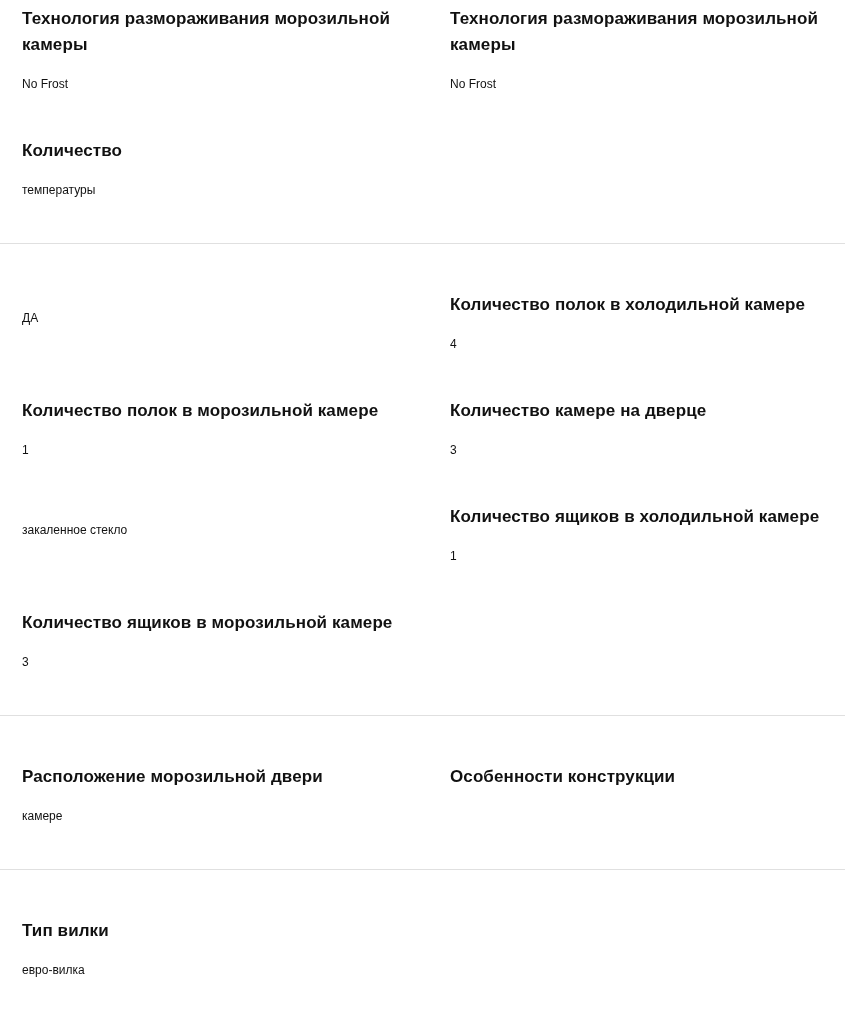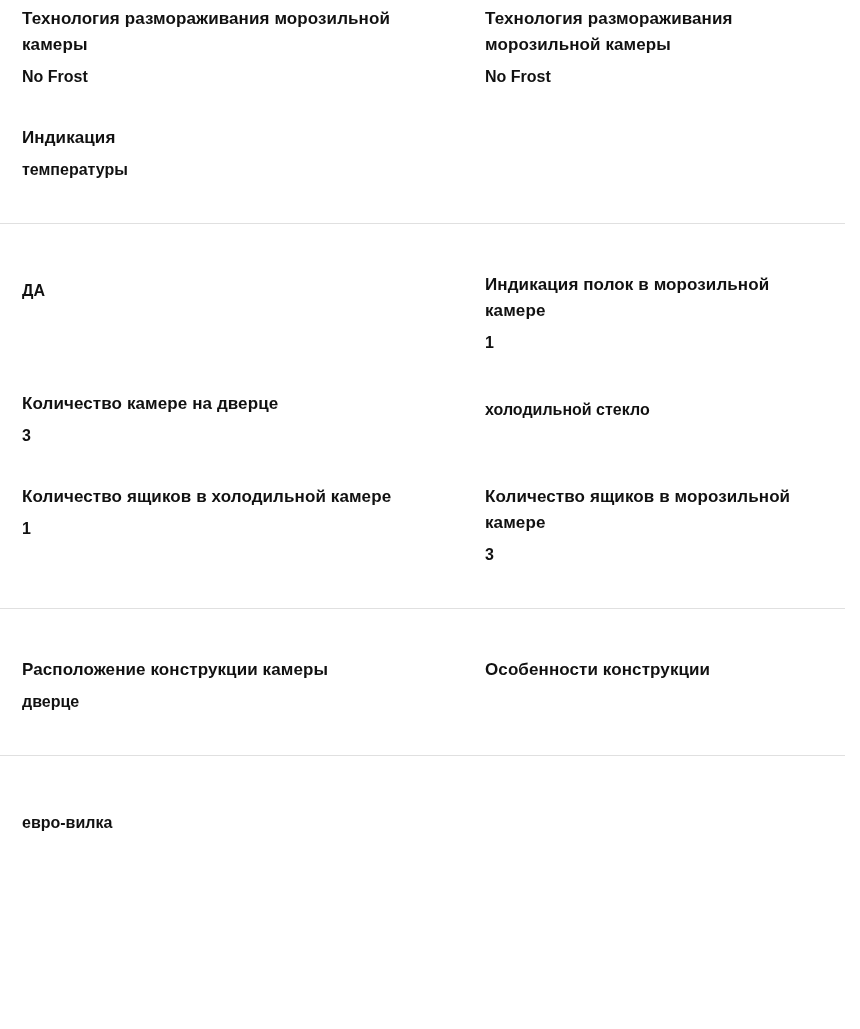--- a/index.html
+++ b/index.html
@@ -21,36 +21,35 @@
     padding: 48px 15px 40px 22px;
   }
   .spec-section.first {
     padding-top: 6px;
   }
   .spec-grid {
     display: grid;
     grid-template-columns: 428px 1fr;
     column-gap: 0;
     row-gap: 41px;
-    gap: 35px;
   }
   .spec-item {
     padding-right: 20px;
   }
   .spec-label {
     font-size: 17px;
     font-weight: 700;
     line-height: 26px;
     letter-spacing: 0.1px;
   }
   .spec-value {
-    font-size: 16px;
-    font-weight: 700;
+    font-size: 12px;
+    font-weight: 400;
     line-height: 26px;
-    margin-top: 6px;
+    margin-top: 13px;
   }
   .section-divider {
     border: none;
     border-top: 1px solid #e0e0e0;
     height: 0;
     margin: 0 15px 0 0;
   }
 </style>
 </head>
 <body>
@@ -60,65 +59,70 @@
       <div class="spec-grid">
         <div class="spec-item">
           <div class="spec-label">Технология размораживания морозильной камеры</div>
           <div class="spec-value">No Frost</div>
         </div>
         <div class="spec-item">
           <div class="spec-label">Технология размораживания морозильной камеры</div>
           <div class="spec-value">No Frost</div>
         </div>
         <div class="spec-item">
-          <div class="spec-label">Индикация</div>
+          <div class="spec-label">Количество</div>
           <div class="spec-value">температуры</div>
         </div>
       </div>
     </section>
     <hr class="section-divider">
     <section class="spec-section">
       <div class="spec-grid">
         <div class="spec-item">
           <div class="spec-value">ДА</div>
         </div>
         <div class="spec-item">
-          <div class="spec-label">Индикация полок в морозильной камере</div>
+          <div class="spec-label">Количество полок в холодильной камере</div>
+          <div class="spec-value">4</div>
+        </div>
+        <div class="spec-item">
+          <div class="spec-label">Количество полок в морозильной камере</div>
           <div class="spec-value">1</div>
         </div>
         <div class="spec-item">
           <div class="spec-label">Количество камере на дверце</div>
           <div class="spec-value">3</div>
         </div>
         <div class="spec-item">
-          <div class="spec-value">холодильной стекло</div>
+          <div class="spec-value">закаленное стекло</div>
         </div>
         <div class="spec-item">
           <div class="spec-label">Количество ящиков в холодильной камере</div>
           <div class="spec-value">1</div>
         </div>
         <div class="spec-item">
           <div class="spec-label">Количество ящиков в морозильной камере</div>
           <div class="spec-value">3</div>
         </div>
       </div>
     </section>
     <hr class="section-divider">
     <section class="spec-section">
       <div class="spec-grid">
         <div class="spec-item">
-          <div class="spec-label">Расположение конструкции камеры</div>
-          <div class="spec-value">дверце</div>
+          <div class="spec-label">Расположение морозильной двери</div>
+          <div class="spec-value">камере</div>
         </div>
         <div class="spec-item">
           <div class="spec-label">Особенности конструкции</div>
         </div>
       </div>
     </section>
     <hr class="section-divider">
     <section class="spec-section">
       <div class="spec-grid">
         <div class="spec-item">
+          <div class="spec-label">Тип вилки</div>
           <div class="spec-value">евро-вилка</div>
         </div>
       </div>
     </section>
   </main>
 
 </body></html>

